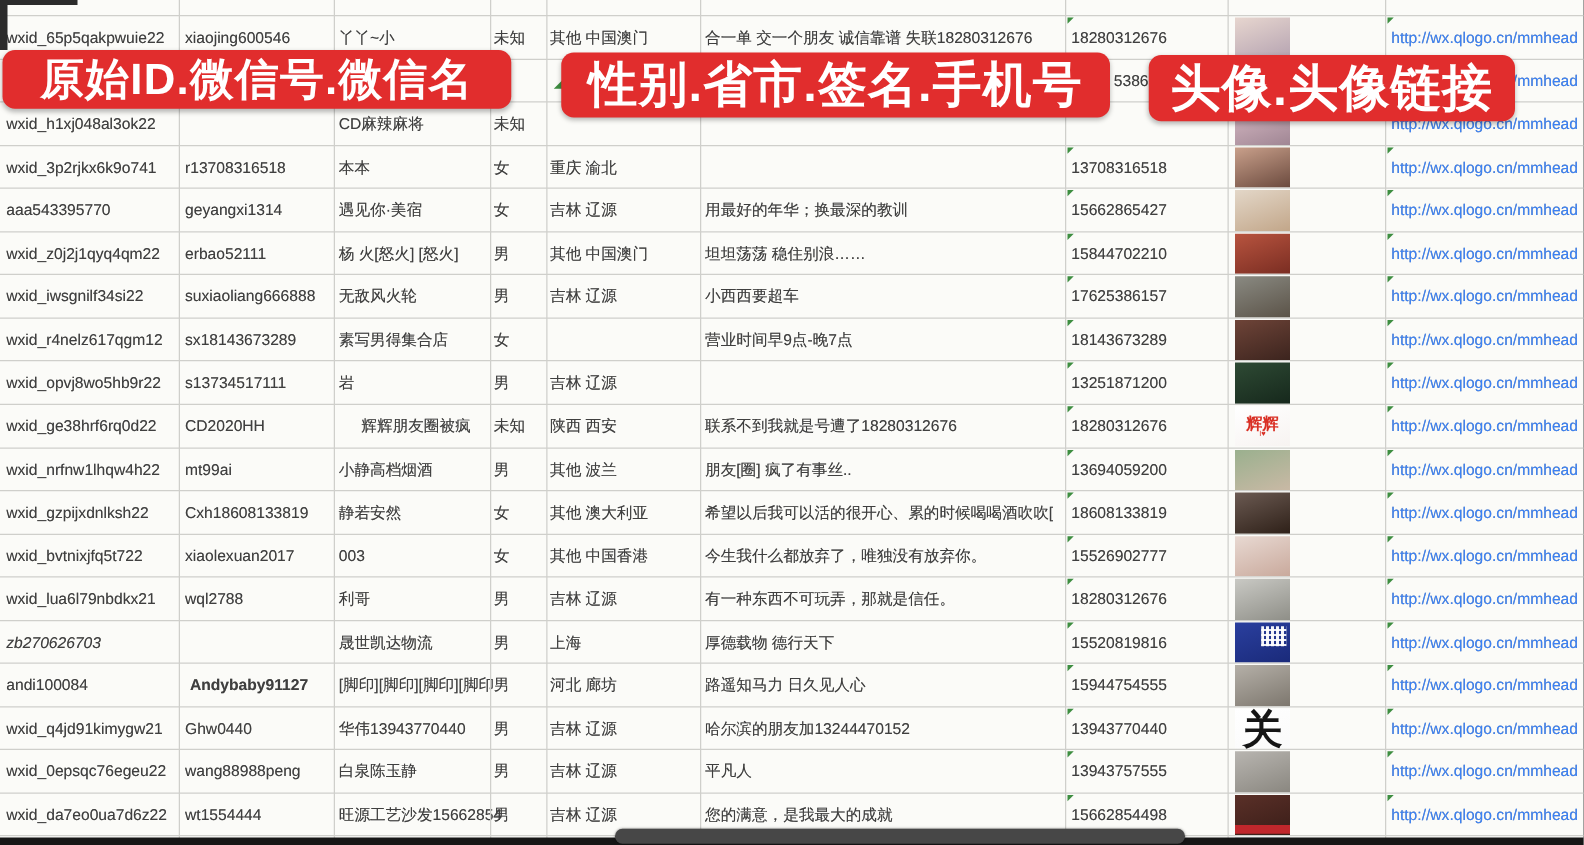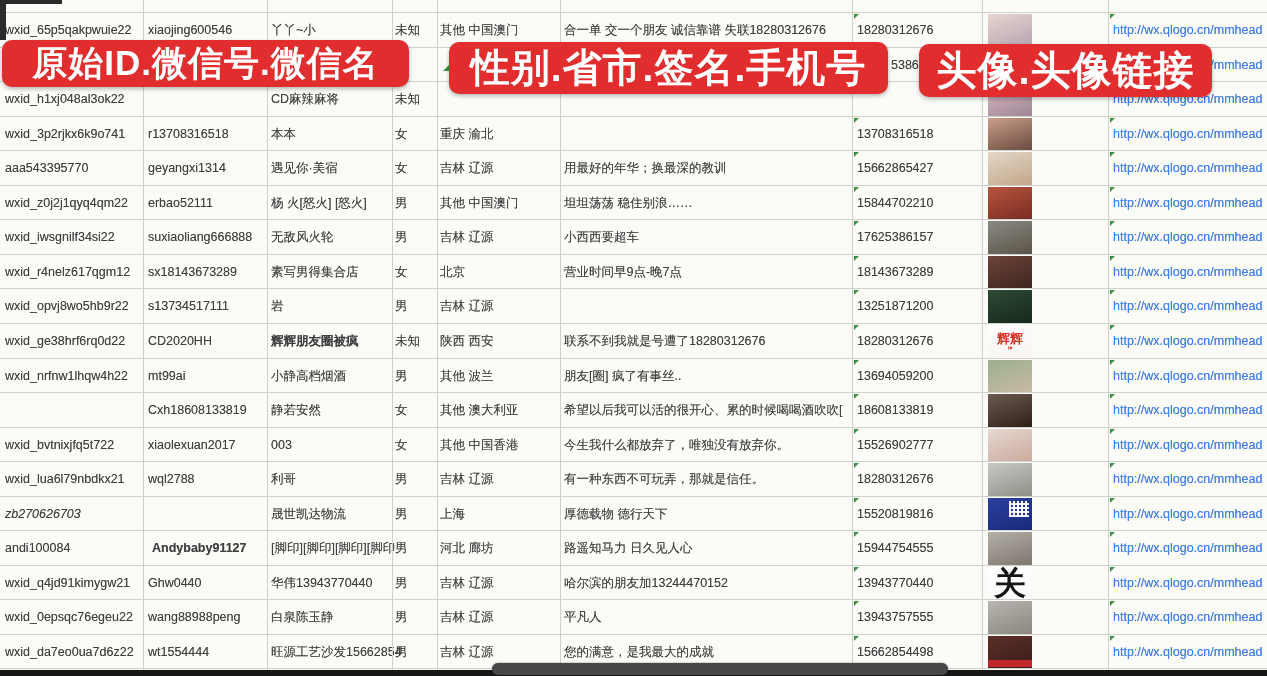--- a/index.html
+++ b/index.html
@@ -145,21 +145,20 @@
         <div class="gmark" style="left: 853.5px; top: 1px;"></div>
         <div class="cell urlcell" style="left: 1113px; width: 152px;">http://wx.qlogo.cn/mmhead</div>
         <div class="gmark" style="left: 1109.5px; top: 1px;"></div>
         <div class="avatar" style="background: linear-gradient(160deg, rgb(138, 138, 130), rgb(91, 83, 72));"></div>
       </div>
       <div class="row" style="top: 253.85px;">
         <div class="cell" style="left: 5px; width: 134px;">wxid_r4nelz617qgm12</div>
         <div class="cell" style="left: 148px; width: 116px;">sx18143673289</div>
         <div class="cell ovis" style="left: 271px; width: 168px;">素写男得集合店</div>
         <div class="cell" style="left: 395px; width: 38px;">女</div>
-        <div class="cell" style="left: 440px; width: 118px;">北京</div>
         <div class="cell" style="left: 564px; width: 286px;">营业时间早9点-晚7点</div>
         <div class="cell" style="left: 857px; width: 120px;">18143673289</div>
         <div class="gmark" style="left: 853.5px; top: 1px;"></div>
         <div class="cell urlcell" style="left: 1113px; width: 152px;">http://wx.qlogo.cn/mmhead</div>
         <div class="gmark" style="left: 1109.5px; top: 1px;"></div>
         <div class="avatar" style="background: linear-gradient(160deg, rgb(110, 68, 56), rgb(60, 36, 30));"></div>
       </div>
       <div class="row" style="top: 288.4px;">
         <div class="cell" style="left: 5px; width: 134px;">wxid_opvj8wo5hb9r22</div>
         <div class="cell" style="left: 148px; width: 116px;">s13734517111</div>
@@ -168,21 +167,21 @@
         <div class="cell" style="left: 440px; width: 118px;">吉林 辽源</div>
         <div class="cell" style="left: 857px; width: 120px;">13251871200</div>
         <div class="gmark" style="left: 853.5px; top: 1px;"></div>
         <div class="cell urlcell" style="left: 1113px; width: 152px;">http://wx.qlogo.cn/mmhead</div>
         <div class="gmark" style="left: 1109.5px; top: 1px;"></div>
         <div class="avatar" style="background: linear-gradient(160deg, rgb(46, 74, 52), rgb(22, 40, 28));"></div>
       </div>
       <div class="row" style="top: 322.95px;">
         <div class="cell" style="left: 5px; width: 134px;">wxid_ge38hrf6rq0d22</div>
         <div class="cell" style="left: 148px; width: 116px;">CD2020HH</div>
-        <div class="cell ovis" style="left: 271px; width: 168px; font-weight: bold;">辉辉朋友圈被疯</div>
+        <div class="cell ovis" style="left: 289px; width: 168px;">辉辉朋友圈被疯</div>
         <div class="cell" style="left: 395px; width: 38px;">未知</div>
         <div class="cell" style="left: 440px; width: 118px;">陕西 西安</div>
         <div class="cell" style="left: 564px; width: 286px;">联系不到我就是号遭了18280312676</div>
         <div class="cell" style="left: 857px; width: 120px;">18280312676</div>
         <div class="gmark" style="left: 853.5px; top: 1px;"></div>
         <div class="cell urlcell" style="left: 1113px; width: 152px;">http://wx.qlogo.cn/mmhead</div>
         <div class="gmark" style="left: 1109.5px; top: 1px;"></div>
         <div class="avatar" style="background: linear-gradient(160deg, rgb(255, 255, 255), rgb(247, 243, 241));">
           <div class="av-text" style="color: rgb(217, 48, 37); font-size: 13px;">辉辉</div>
           <div class="av-sub">I♥</div>
@@ -195,20 +194,21 @@
         <div class="cell" style="left: 395px; width: 38px;">男</div>
         <div class="cell" style="left: 440px; width: 118px;">其他 波兰</div>
         <div class="cell" style="left: 564px; width: 286px;">朋友[圈] 疯了有事丝..</div>
         <div class="cell" style="left: 857px; width: 120px;">13694059200</div>
         <div class="gmark" style="left: 853.5px; top: 1px;"></div>
         <div class="cell urlcell" style="left: 1113px; width: 152px;">http://wx.qlogo.cn/mmhead</div>
         <div class="gmark" style="left: 1109.5px; top: 1px;"></div>
         <div class="avatar" style="background: linear-gradient(160deg, rgb(154, 176, 142), rgb(201, 185, 165));"></div>
       </div>
       <div class="row" style="top: 392.05px;">
+        <div class="cell" style="left: 5px; width: 134px;">wxid_gzpijxdnlksh22</div>
         <div class="cell" style="left: 148px; width: 116px;">Cxh18608133819</div>
         <div class="cell ovis" style="left: 271px; width: 168px;">静若安然</div>
         <div class="cell" style="left: 395px; width: 38px;">女</div>
         <div class="cell" style="left: 440px; width: 118px;">其他 澳大利亚</div>
         <div class="cell" style="left: 564px; width: 286px;">希望以后我可以活的很开心、累的时候喝喝酒吹吹[</div>
         <div class="cell" style="left: 857px; width: 120px;">18608133819</div>
         <div class="gmark" style="left: 853.5px; top: 1px;"></div>
         <div class="cell urlcell" style="left: 1113px; width: 152px;">http://wx.qlogo.cn/mmhead</div>
         <div class="gmark" style="left: 1109.5px; top: 1px;"></div>
         <div class="avatar" style="background: linear-gradient(160deg, rgb(107, 90, 82), rgb(46, 32, 24));"></div>

